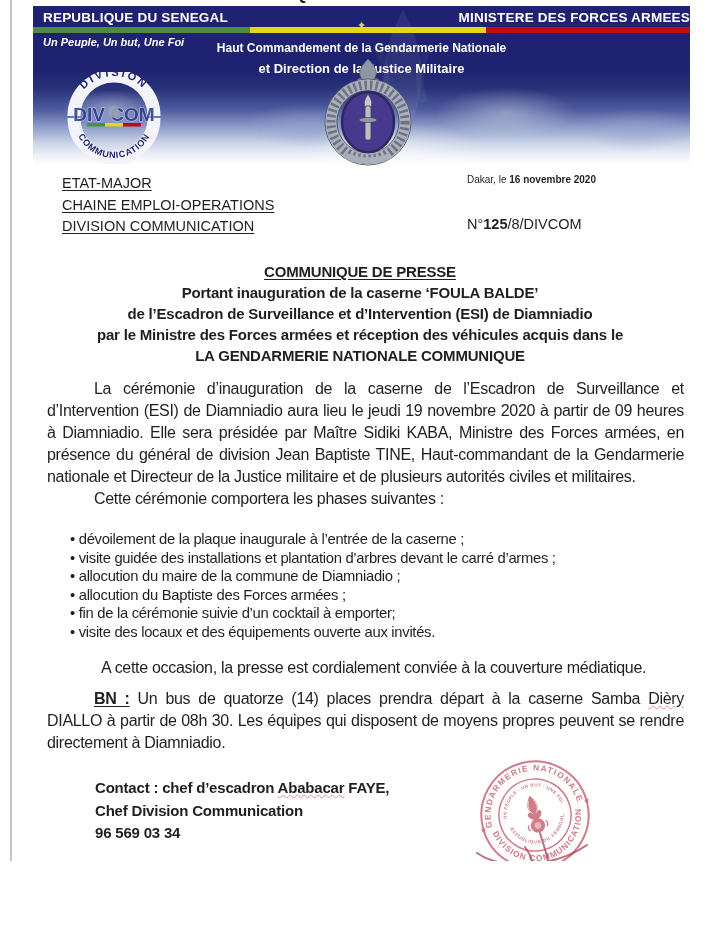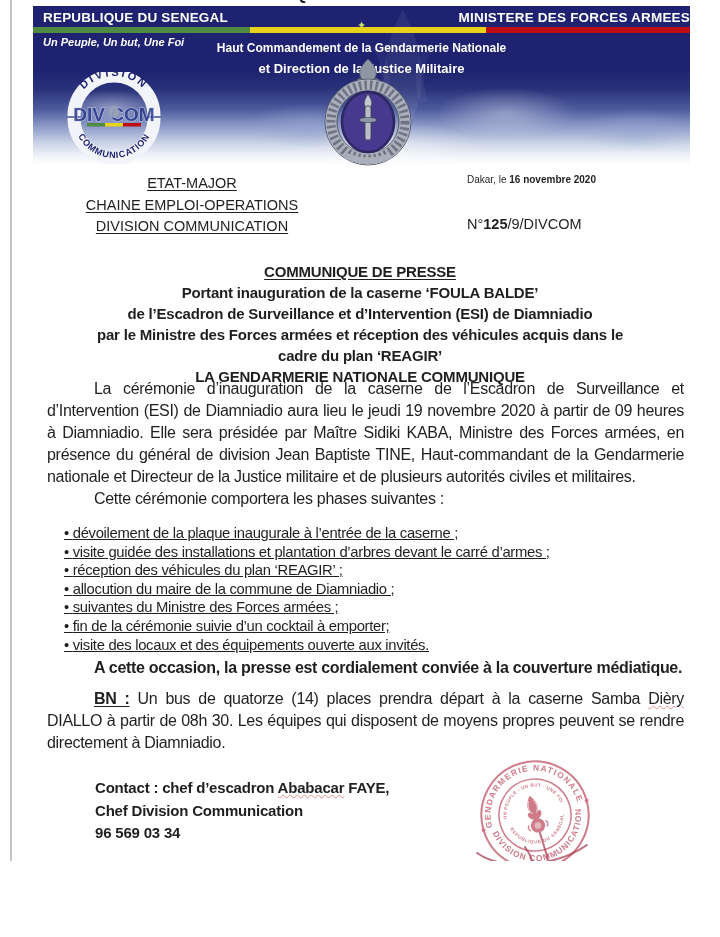--- a/index.html
+++ b/index.html
@@ -36,37 +36,37 @@
   .flag-star{position:absolute;left:50%;top:14px;transform:translateX(-50%);color:#cfe06a;font-size:11px;line-height:11px;}
   .hdr-motto{position:absolute;left:10px;top:30px;color:#fff;font-weight:bold;font-style:italic;font-size:11px;}
   .hdr-cmd1{position:absolute;left:0;top:35px;width:100%;text-align:center;color:#fff;font-weight:bold;font-size:12px;}
   .hdr-cmd2{position:absolute;left:0;top:55px;width:100%;text-align:center;color:#fff;font-weight:bold;font-size:13px;}
   .wm-flame{position:absolute;left:295px;top:0;width:150px;height:159px;}
 
   .divcom{position:absolute;left:58px;top:72px;width:112px;height:92px;}
   .crest{position:absolute;left:318px;top:58px;width:100px;height:110px;}
 
   
-  .unit-block{position:absolute;left:62px;top:173px;width:260px;text-align:center;font-size:14.5px;line-height:21.5px;}
+  .unit-block{position:absolute;left:62px;top:173px;width:260px;font-size:14.5px;line-height:21.5px;}
   .unit-block span{text-decoration:underline;text-underline-offset:2px;}
   .dateline{position:absolute;left:467px;top:174px;font-size:10px;}
   .refline{position:absolute;left:467px;top:216px;font-size:14.5px;}
   .b{font-weight:bold;}
 
   
   .title-block{position:absolute;left:42px;top:261px;width:636px;text-align:center;font-weight:bold;font-size:15px;line-height:21px;letter-spacing:-.2px;}
   .title-block .head{text-decoration:underline;text-underline-offset:2px;}
 
   
   .bodytext{font-size:16px;line-height:22px;letter-spacing:-.3px;text-align:justify;}
   .p1{position:absolute;left:47px;top:378px;width:637px;text-indent:47px;}
   .phases-intro{position:absolute;left:47px;top:488px;width:637px;text-indent:47px;}
-  .phase-list{position:absolute;left:54px;top:514px;width:630px;margin:10px;padding:0;list-style:none;font-size:14.8px;line-height:18.6px;letter-spacing:-.3px;text-decoration:underline;}
+  .phase-list{position:absolute;left:54px;top:514px;width:630px;margin:16px;padding:0;list-style:none;font-size:14.8px;line-height:18.6px;letter-spacing:-.3px;}
   .phase-list li::before{content:"\2022\00a0";}
-  .press-invite{position:absolute;left:47px;top:657px;width:637px;text-indent:47px;font-weight:bold;}
+  .press-invite{position:absolute;left:54px;top:657px;width:637px;text-indent:47px;}
   .bn{position:absolute;left:47px;top:688px;width:637px;text-indent:47px;}
   .bn .lbl{font-weight:bold;text-decoration:underline;text-underline-offset:2px;}
   .sic{text-decoration-line:underline;text-decoration-style:wavy;text-decoration-color:rgba(215,60,60,.55);text-decoration-thickness:1px;}
 
   .contact{position:absolute;left:95px;top:777px;font-weight:bold;font-size:15px;line-height:22.5px;letter-spacing:-.2px;}
 
   
   .stamp{position:absolute;left:468px;top:748px;width:134px;height:134px;transform:rotate(-16deg);opacity:.85;}
   .stamp text{font-family:"Liberation Sans",sans-serif;font-weight:bold;}
   .signature{position:absolute;left:455px;top:795px;width:165px;height:115px;}
@@ -139,41 +139,39 @@
   </svg>
 
   <div class="unit-block">
     <div><span>ETAT-MAJOR</span></div>
     <div><span>CHAINE EMPLOI-OPERATIONS</span></div>
     <div><span>DIVISION COMMUNICATION</span></div>
   </div>
 
   <div class="dateline"><span>Dakar, le </span><span class="b">16 novembre 2020</span></div>
 
-  <div class="refline"><span>N°</span><span class="b">125</span><span>/9/DIVCOM</span></div>
+  <div class="refline"><span>N°</span><span class="b">125</span><span>/8/DIVCOM</span></div>
 
   <div class="title-block">
     <div><span class="head">COMMUNIQUE DE PRESSE</span></div>
     <div>Portant inauguration de la caserne ‘FOULA BALDE’</div>
     <div>de l’Escadron de Surveillance et d’Intervention (ESI) de Diamniadio</div>
     <div>par le Ministre des Forces armées et réception des véhicules acquis dans le</div>
-    <div>cadre du plan ‘REAGIR’</div>
     <div>LA GENDARMERIE NATIONALE COMMUNIQUE</div>
   </div>
 
   <div class="p1 bodytext">La cérémonie d’inauguration de la caserne de l’Escadron de Surveillance et d’Intervention (ESI) de Diamniadio aura lieu le jeudi 19 novembre 2020 à partir de 09 heures à Diamniadio. Elle sera présidée par Maître Sidiki KABA, Ministre des Forces armées, en présence du général de division Jean Baptiste TINE, Haut-commandant de la Gendarmerie nationale et Directeur de la Justice militaire et de plusieurs autorités civiles et militaires.</div>
 
   <div class="phases-intro bodytext">Cette cérémonie comportera les phases suivantes :</div>
 
   <ul class="phase-list">
     <li>dévoilement de la plaque inaugurale à l’entrée de la caserne ;</li>
     <li>visite guidée des installations et plantation d’arbres devant le carré d’armes ;</li>
-    <li>réception des véhicules du plan ‘REAGIR’ ;</li>
     <li>allocution du maire de la commune de Diamniadio ;</li>
-    <li>suivantes du Ministre des Forces armées ;</li>
+    <li>allocution du Baptiste des Forces armées ;</li>
     <li>fin de la cérémonie suivie d’un cocktail à emporter;</li>
     <li>visite des locaux et des équipements ouverte aux invités.</li>
   </ul>
 
   <div class="press-invite bodytext">A cette occasion, la presse est cordialement conviée à la couverture médiatique.</div>
 
   <div class="bn bodytext"><span class="lbl">BN :</span><span> Un bus de quatorze (14) places prendra départ à la caserne Samba </span><span class="sic">Dièry</span><span> DIALLO à partir de 08h 30. Les équipes qui disposent de moyens propres peuvent se rendre directement à Diamniadio.</span></div>
 
   <div class="contact">
     <div><span>Contact : chef d’escadron </span><span class="sic">Ababacar</span><span> FAYE,</span></div>

